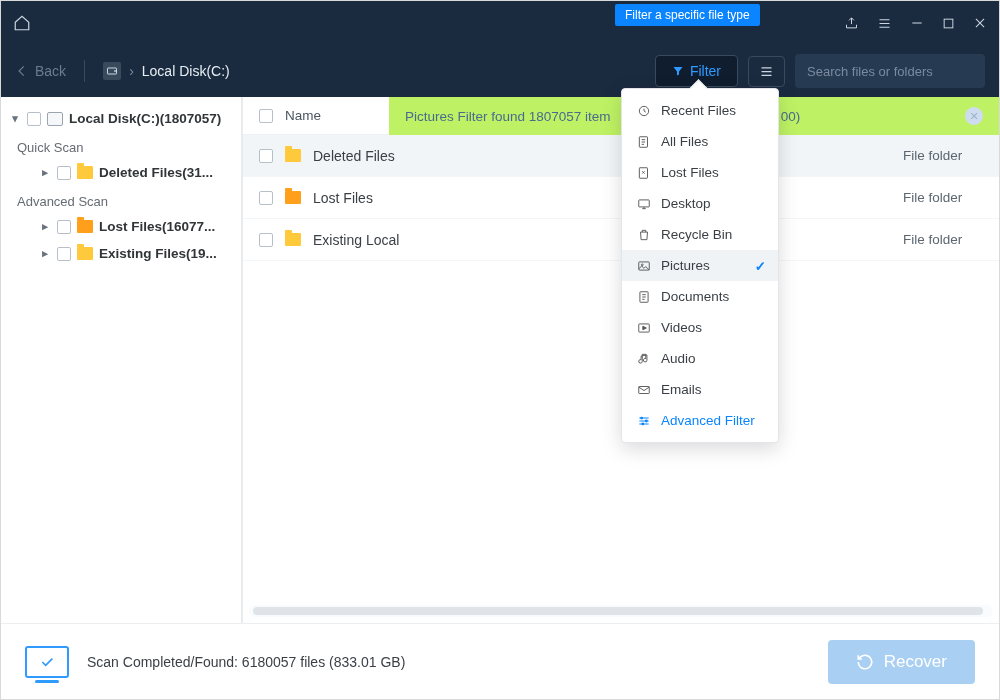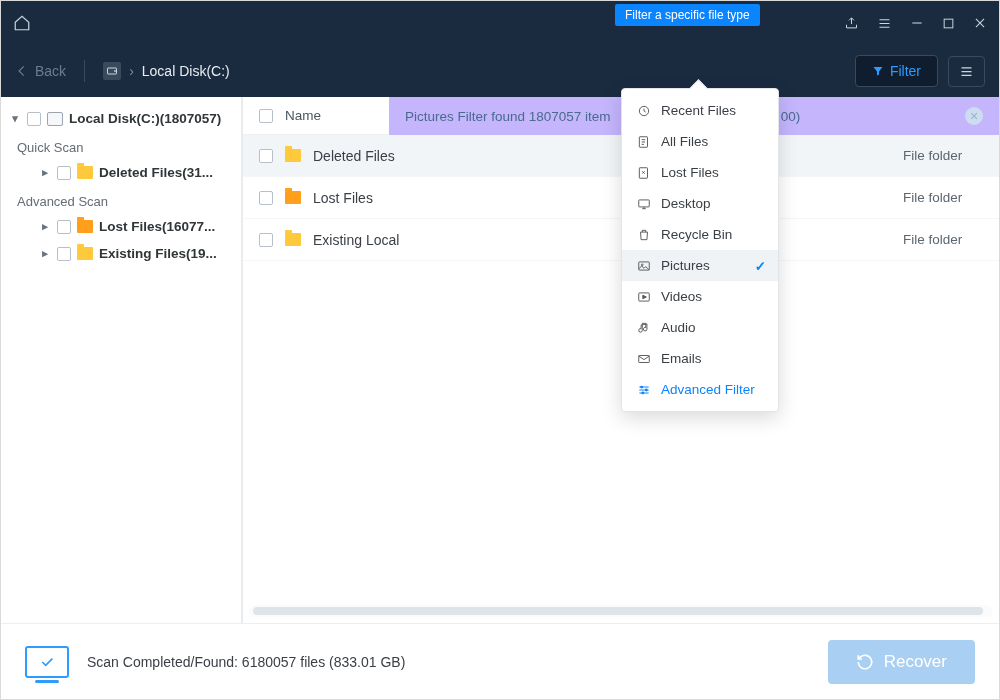--- a/index.html
+++ b/index.html
@@ -41,21 +41,21 @@
   .tree-label { color: #656c73; font-size: 13px; padding: 8px 16px 4px; }
   .tree-indent { padding-left: 38px; }
   .cb { width: 14px; height: 14px; border: 1px solid #b7c0c9; border-radius: 2px; flex-shrink: 0; background: #fff; }
   .folder-ico { width: 16px; height: 13px; background: #ffc93c; border-radius: 1px; position: relative; flex-shrink: 0; }
   .folder-ico::before { content: ""; position: absolute; top: -3px; left: 0; width: 7px; height: 3px; background: #ffc93c; border-radius: 1px 1px 0 0; }
   .folder-ico.orange { background: #ff9f1c; }
   .folder-ico.orange::before { background: #ff9f1c; }
   .disk-sm { width: 16px; height: 14px; border: 1px solid #9aa5b1; border-radius: 2px; flex-shrink: 0; background: #f5f7f9; position: relative; }
   
   .content { flex: 1; display: flex; flex-direction: column; min-width: 0; position: relative; }
-  .banner { position: absolute; top: 0; left: 146px; right: 0; height: 38px; background: #c4b5fd; color: #4a6a8f; font-size: 13.5px; display: flex; align-items: center; padding: 0 16px; z-index: 1; }
+  .banner { position: absolute; top: 0; left: 146px; right: 0; height: 38px; background: #bef264; color: #4a6a8f; font-size: 13.5px; display: flex; align-items: center; padding: 0 16px; z-index: 1; }
   .banner .close { margin-left: auto; color: #9bb3cc; font-size: 16px; cursor: pointer; width: 18px; height: 18px; border-radius: 50%; background: #cdddef; display: flex; align-items: center; justify-content: center; font-size: 11px; }
   .col-head { height: 38px; display: flex; align-items: center; padding: 0 16px; gap: 12px; font-size: 13.5px; color: #4a5560; border-bottom: 1px solid #eef1f4; }
   .file-row { height: 42px; display: flex; align-items: center; padding: 0 16px; gap: 12px; font-size: 14px; color: #3a3f45; border-bottom: 1px solid #f3f5f7; justify-content: center; }
   .file-row.sel { background: #f2f5f8; }
   .file-row .name { flex: 1; }
   .file-row .type { color: #5b6670; font-size: 13.5px; width: 80px; text-align: left; }
   .scroll-h { height: 12px; background: #fafbfc; margin: 0 6px 6px 6px; border-radius: 6px; position: relative; }
   .scroll-h .thumb { position: absolute; left: 4px; top: 2px; height: 8px; width: 730px; background: #dfe4e9; border-radius: 4px; }
   
   .footer { height: 76px; border-top: 1px solid #eceff2; display: flex; align-items: center; padding: 0 24px; gap: 18px; }
@@ -131,20 +131,27 @@
       <svg width="12" height="12" viewBox="0 0 24 24" fill="#2f9bff">
           <path d="M3 4h18l-7 9v6l-4 2v-8z"></path>
         </svg>
       <span>Filter</span>
     </div>
     <div class="view-btn">
       <svg width="15" height="15" viewBox="0 0 24 24" fill="none" stroke="#cbd5e1" stroke-width="2">
           <path d="M4 6h16M4 12h16M4 18h16"></path>
         </svg>
     </div>
+    <div class="search">
+      <input placeholder="Search files or folders" style="">
+      <svg width="17" height="17" viewBox="0 0 24 24" fill="none" stroke="#cbd5e1" stroke-width="2">
+          <circle cx="10" cy="10" r="6"></circle>
+          <path d="M20 20l-5-5"></path>
+        </svg>
+    </div>
   </div>
 
   <div class="body">
 
     <div class="sidebar">
       <div class="tree-row bold">
         <span class="chev">▾</span>
         <span class="cb"></span>
         <span class="disk-sm"></span>
         <span>Local Disk(C:)(1807057)</span>
@@ -279,20 +286,29 @@
             <circle cx="9" cy="10" r="1.5"></circle>
             <path d="M3 17l5-5 4 4 3-3 6 6"></path>
           </svg>
     </span>
     <span>Pictures</span>
     <span class="check">✓</span>
       </div>
       <div class="dd-item">
         <span class="dd-ico">
       <svg width="14" height="14" viewBox="0 0 24 24" fill="none" stroke="#555" stroke-width="1.6">
+            <rect x="5" y="3" width="14" height="18" rx="1"></rect>
+            <path d="M9 8h6M9 12h6M9 16h4"></path>
+          </svg>
+    </span>
+    <span>Documents</span>
+    </div>
+      <div class="dd-item">
+        <span class="dd-ico">
+      <svg width="14" height="14" viewBox="0 0 24 24" fill="none" stroke="#555" stroke-width="1.6">
             <rect x="3" y="5" width="18" height="14" rx="1"></rect>
             <path d="M10 9l6 3-6 3z" fill="#555"></path>
           </svg>
     </span>
     <span>Videos</span>
     </div>
       <div class="dd-item">
         <span class="dd-ico">
       <svg width="14" height="14" viewBox="0 0 24 24" fill="none" stroke="#555" stroke-width="1.6">
             <path d="M9 4v12a3 3 0 1 1-2-2.8V7l10-2v9a3 3 0 1 1-2-2.8V4z"></path>

